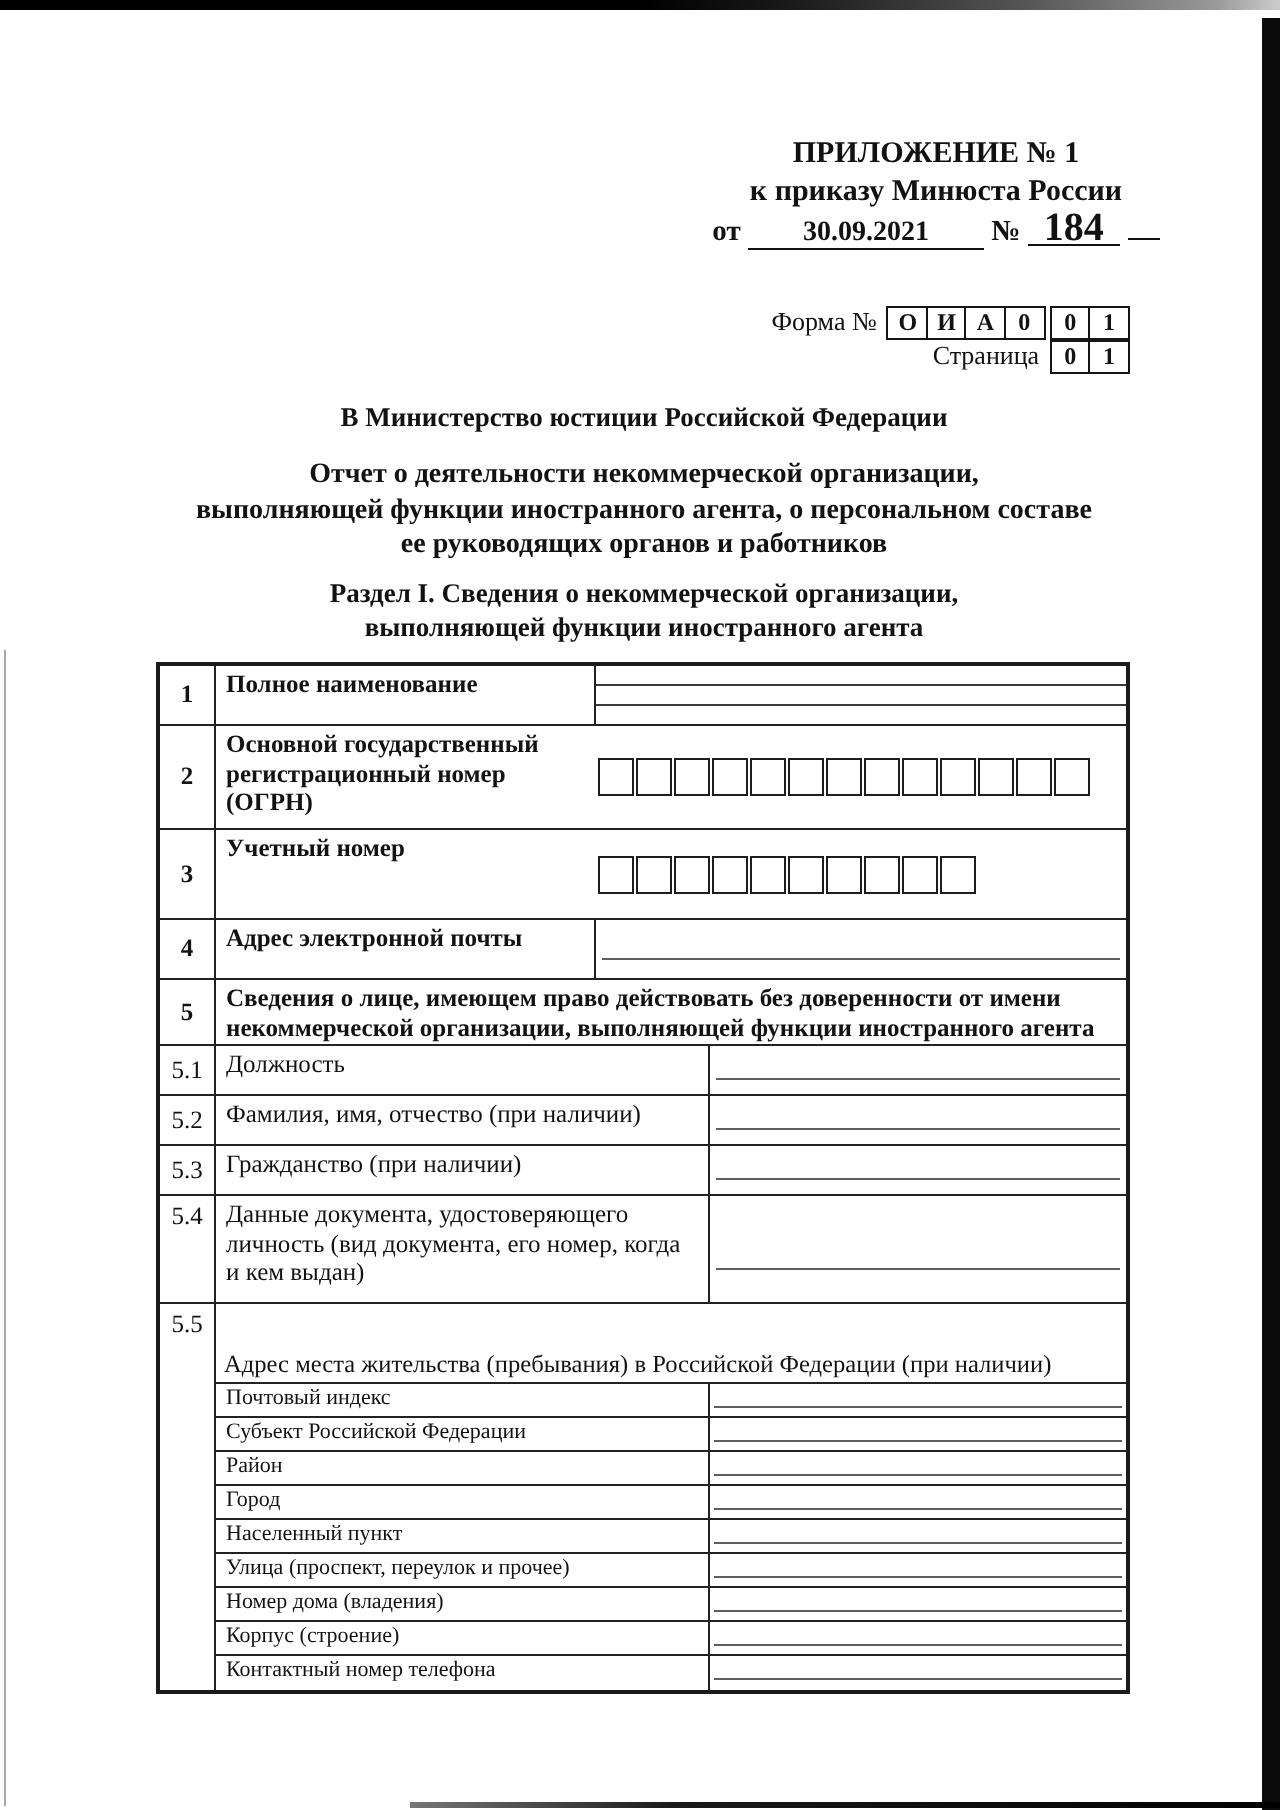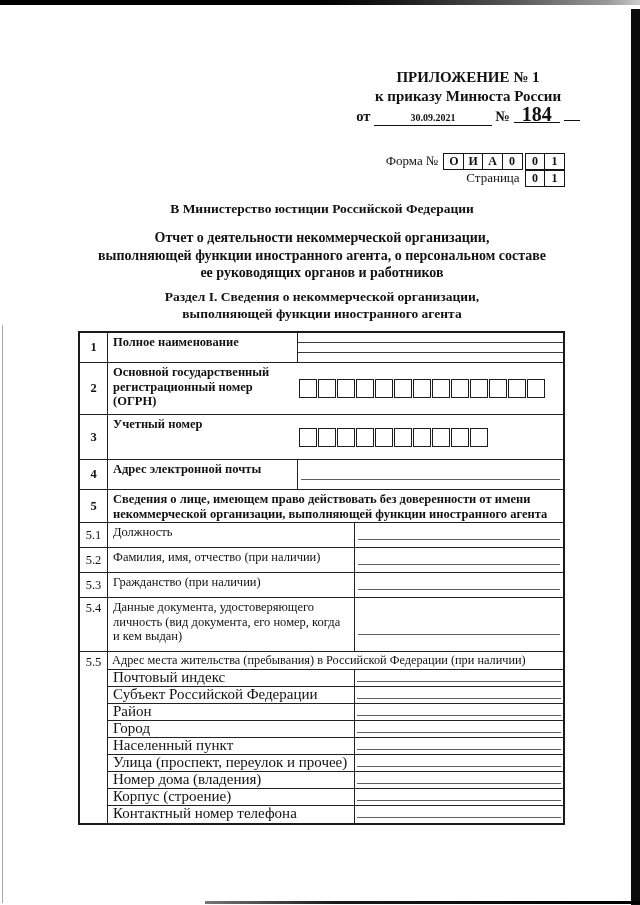--- a/index.html
+++ b/index.html
@@ -14,21 +14,21 @@
   .scan-right { position:absolute; top:9px; right:0; width:9px; height:896px; background:#0b0b0b; }
   .scan-bottom { position:absolute; left:205px; bottom:1px; width:435px; height:3px;
     background:linear-gradient(to right,#777,#1a1a1a 30%,#000); }
   .scan-left { position:absolute; left:2px; top:325px; width:1px; height:578px; background:#a8a8a8; }
 
   
   .appendix { position:absolute; top:68px; left:348px; width:240px; text-align:center;
     font-size:15px; line-height:19px; font-weight:600; }
   .appendix .dateline { font-size:14.5px; margin-top:1px; white-space:nowrap; }
   .u-date { display:inline-block; width:118px; border-bottom:1.2px solid #111;
-    text-align:center; font-size:10px; line-height:15px; }
+    text-align:center; font-size:14px; line-height:15px; }
   .u-num { display:inline-block; width:46px; border-bottom:1.2px solid #111;
     text-align:center; font-size:20px; line-height:15px; }
   .u-tail { display:inline-block; width:16px; border-bottom:1.2px solid #111; margin-left:4px; }
 
   
   .formbox { position:absolute; top:153px; right:75px; display:flex; flex-direction:column; align-items:flex-end; }
   .fb-row { display:flex; align-items:center; }
   .fb-label { font-size:13px; padding-right:5px; padding-bottom:1px; }
   .fb-cell { width:19px; height:15px; border:1.6px solid #161616; background:#fff;
     font-weight:bold; font-size:12px; line-height:15px; text-align:center; margin-left:-1.6px; }
@@ -61,26 +61,26 @@
     border-bottom:1px solid #5f5f5f; }
   
   .ruled3 { display:flex; flex-direction:column; height:100%; }
   .ruled3 div { height:9px; border-bottom:1px solid #3a3a3a; }
   
   .boxes { flex:1; display:flex; align-items:center; gap:1px; padding-left:1px; }
   .cbox { width:16px; height:17px; border:1.6px solid #1d1d1d; background:#fff; box-sizing:content-box; }
   
   .td-span { flex:1; padding:2px 0 2px 5px; font-weight:bold; line-height:15px; text-align:left; }
   
-  .block55 { flex:1; display:flex; flex-direction:column; }
+  .block55 { flex:1; display:flex; flex-direction:column;margin-top:22px; }
   .b55-head { border-bottom:1.4px solid #222; padding:1px 4px; line-height:14.5px; font-size:12.3px; }
   .b55-row { display:flex; border-bottom:1.4px solid #222; height:17px; box-sizing:border-box; }
   .b55-row:last-child { border-bottom:none; }
   .b55-label { flex:0 0 247px; border-right:1.4px solid #222; box-sizing:border-box;
-    padding:0 5px; line-height:15.5px; font-size:15px; white-space:nowrap; overflow:hidden; }
+    padding:0 5px; line-height:15.5px; font-size:11px; white-space:nowrap; overflow:hidden; }
   .b55-val { flex:1; position:relative; }
   .b55-val::after { content:""; position:absolute; left:2px; right:2px; bottom:25%;
     border-bottom:1px solid #5f5f5f; }
 
   .h-r1 { height:30px; }
   .h-r2 { height:52px; }
   .h-r3 { height:45px; }
   .h-r4 { height:30px; }
   .h-r5 { height:33px; }
   .h-s  { height:25px; }

